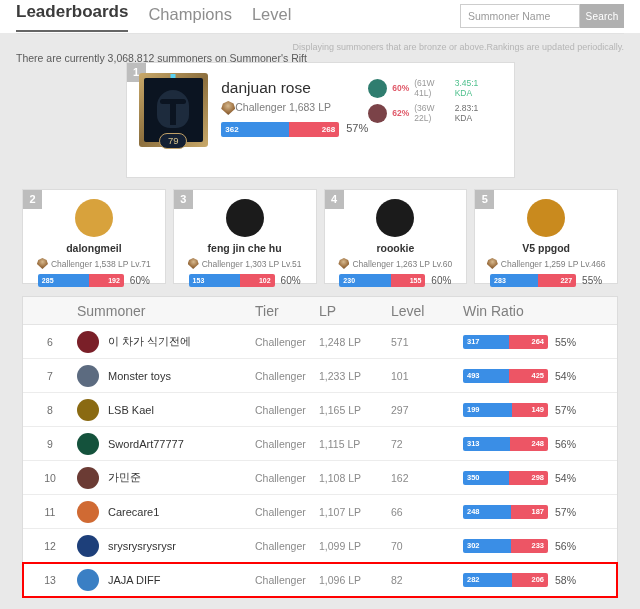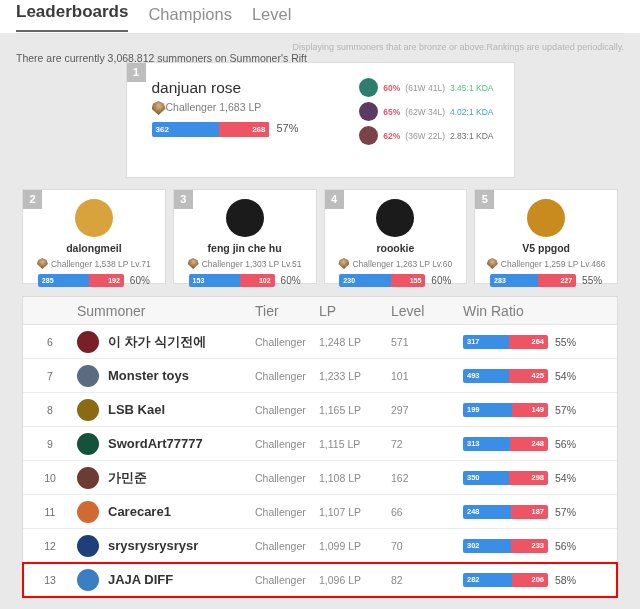--- a/index.html
+++ b/index.html
@@ -324,46 +324,57 @@
   .c-level { width: 72px; }
   .c-wr    { flex: 1; display: flex; align-items: center; gap: 7px; }
   .c-wr .wr-bar { width: 85px; height: 14px; font-size: 7.5px; }
   .c-wr .wr-pct { font-size: 10.5px; }
   .row-ava {
     width: 22px; height: 22px;
     border-radius: 50%;
     flex: none;
   }
   .row-name {
-    font-size: 13px;
-    font-weight: bold;
+    font-size: 11px;
+    font-weight: normal;
     color: #333;
   }
 </style>
 </head>
 <body>
 
 <div class="header">
   <div class="nav">
     <div class="nav-item active">Leaderboards</div>
     <div class="nav-item">Champions</div>
     <div class="nav-item">Level</div>
   </div>
+  <div class="search-wrap">
+    <input class="search-input" type="text" placeholder="Summoner Name" style="">
+    <button class="search-btn">Search</button>
+  </div>
 </div>
 <div class="header-rule"></div>
 
 <div class="subbar">
   <div class="left">There are currently 3,068,812 summoners on Summoner's Rift</div>
   <div class="right">Displaying summoners that are bronze or above.Rankings are updated periodically.</div>
 </div>
 
 <div class="top-card-wrap">
   <div class="top-card">
     <div class="rank-badge">1</div>
     <div class="top-inner">
+      <div class="frame">
+        <div class="frame-notch"></div>
+        <div class="frame-inner">
+          <div class="helm"></div>
+        </div>
+        <div class="level-chip">79</div>
+      </div>
 
       <div class="top-meta">
         <div class="top-name">danjuan rose</div>
         <div class="tier-line">
           <span class="tier-emblem"></span>
           <span class="tier-text">Challenger 1,683 LP</span>
         </div>
         <div class="wr-row">
           <div class="wr-bar">
             <div class="wr-win" style="width: 57.4603%;">362</div>
@@ -372,26 +383,20 @@
           <span class="wr-pct">57%</span>
         </div>
       </div>
 
       <div class="champs">
         <div class="champ-row">
           <span class="champ-ava" style="background: rgb(47, 125, 111);"></span>
           <span class="c-win">60%</span>
           <span class="c-rec">(61W 41L)</span>
           <span class="c-kda green">3.45:1 KDA</span>
-        </div>
-        <div class="champ-row">
-          <span class="champ-ava" style="background: rgb(91, 58, 99);"></span>
-          <span class="c-win">65%</span>
-          <span class="c-rec">(62W 34L)</span>
-          <span class="c-kda blue">4.02:1 KDA</span>
         </div>
         <div class="champ-row">
           <span class="champ-ava" style="background: rgb(123, 67, 72);"></span>
           <span class="c-win">62%</span>
           <span class="c-rec">(36W 22L)</span>
           <span class="c-kda">2.83:1 KDA</span>
         </div>
       </div>
     </div>
   </div>

